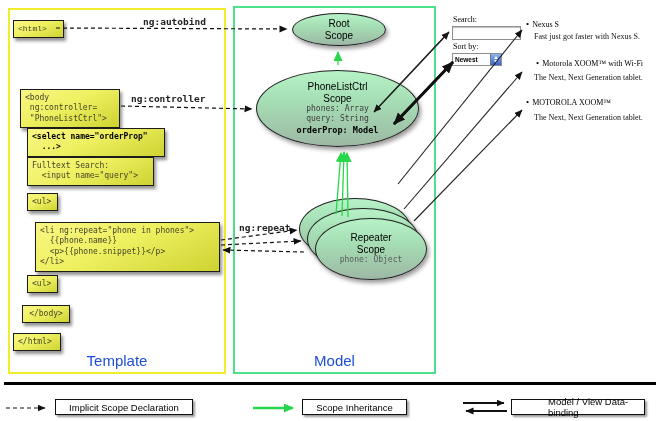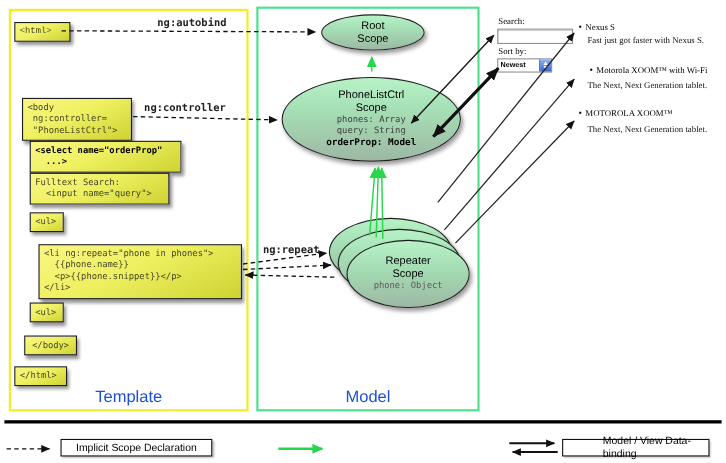--- a/index.html
+++ b/index.html
@@ -129,20 +129,21 @@
 
   <div class="v-item-title view-serif" style="left:526px;top:19px;"><span class="bullet">•</span><span>Nexus S</span></div>
   <div class="v-item-desc view-serif" style="left:534px;top:32px;">Fast just got faster with Nexus S.</div>
   <div class="v-item-title view-serif" style="left:536px;top:58px;"><span class="bullet">•</span><span>Motorola XOOM™ with Wi-Fi</span></div>
   <div class="v-item-desc view-serif" style="left:534px;top:73px;">The Next, Next Generation tablet.</div>
   <div class="v-item-title view-serif" style="left:526px;top:97px;"><span class="bullet">•</span><span>MOTOROLA XOOM™</span></div>
   <div class="v-item-desc view-serif" style="left:534px;top:113px;">The Next, Next Generation tablet.</div>
 
   <div class="legend-line"></div>
   <div class="legend-box" style="left:55px;width:138px;">Implicit Scope Declaration</div>
+  <div class="legend-box" style="left:302px;width:105px;">Scope Inheritance</div>
   <div class="legend-box" style="left:511px;width:134px;padding-left:36px;">Model / View Data-binding</div>
 
   <svg class="overlay" viewBox="0 0 660 421" xmlns="http://www.w3.org/2000/svg">
     <defs>
       <marker id="ma" markerUnits="userSpaceOnUse" markerWidth="9" markerHeight="8" refX="7.5" refY="3.5" orient="auto">
         <path d="M0,0 L8,3.5 L0,7 Z" fill="#111"></path>
       </marker>
       <marker id="mab" markerUnits="userSpaceOnUse" markerWidth="13" markerHeight="11" refX="11" refY="5" orient="auto">
         <path d="M0,0 L12,5 L0,10 Z" fill="#111"></path>
       </marker>

